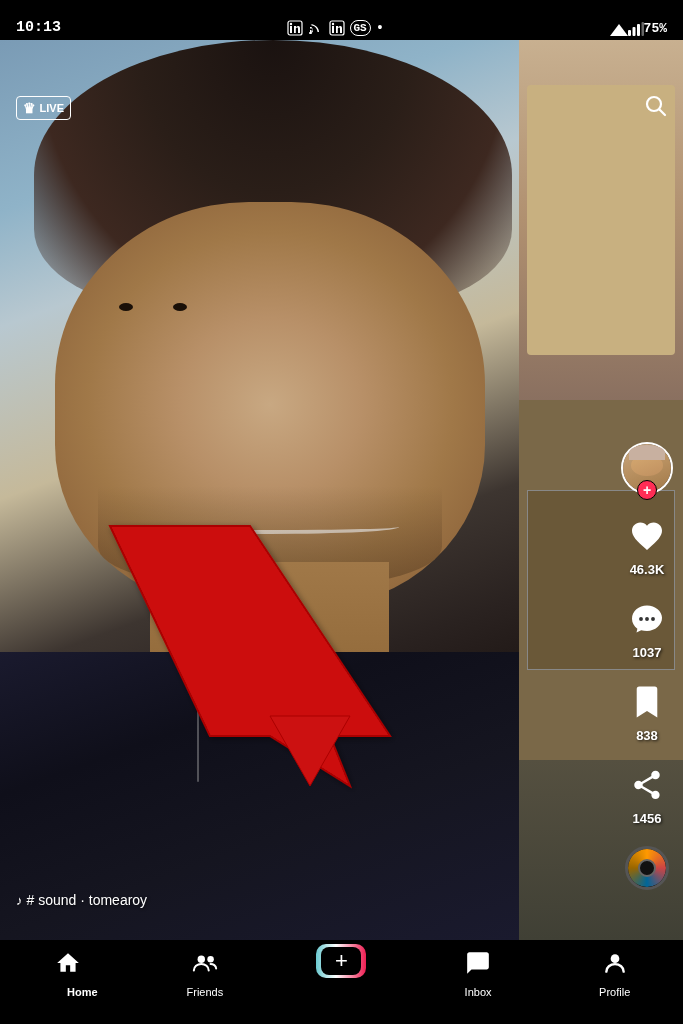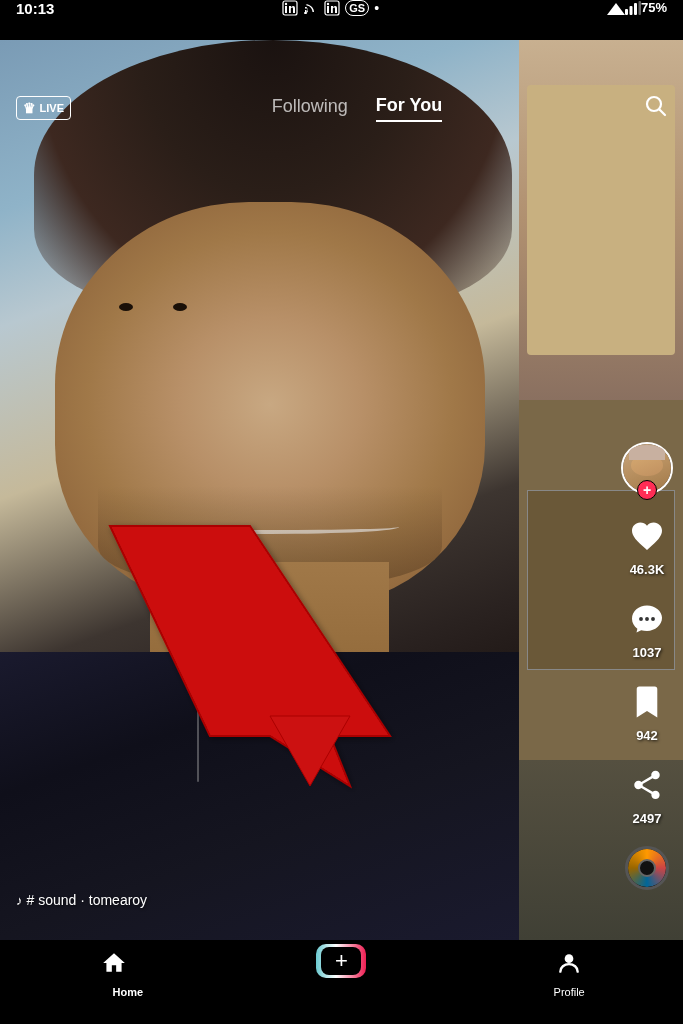--- a/index.html
+++ b/index.html
@@ -11,25 +11,26 @@
       overflow: hidden;
       position: relative;
     }
 
     
     .status-bar {
       width: 100%;
       height: 36px;
       background: #000;
       display: flex;
-      align-items: flex-start;
+      align-items: flex-end;
       justify-content: space-between;
       padding: 0 16px;
       position: relative;
       z-index: 100;
+      font-family: Liberation Mono, monospace;
     }
     .status-time {
       color: #fff;
       font-size: 15px;
       font-weight: 600;
     }
     .status-icons {
       display: flex;
       align-items: center;
       gap: 0;
@@ -422,24 +423,20 @@
       <div style="position:absolute;top:40%;left:0;width:100%;height:40%;background:#7a6848;"></div>
       <div style="position:absolute;top:50%;left:5%;width:90%;height:20%;background:#6a5838;border:1px solid #888;"></div>
     </div>
   </div>
 
   <div class="top-nav">
     <div class="live-btn">
       <span class="live-crown">♛</span>
       <span>LIVE</span>
     </div>
-    <div class="nav-tabs">
-      <span class="nav-tab">Following</span>
-      <span class="nav-tab active">For You</span>
-    </div>
     <span class="search-icon-btn">
       <svg width="24" height="24" viewBox="0 0 24 24" fill="none" stroke="white" stroke-width="2.2" stroke-linecap="round">
         <circle cx="11" cy="11" r="7"></circle>
         <line x1="16.5" y1="16.5" x2="22" y2="22"></line>
       </svg>
     </span>
   </div>
 
   <div class="red-arrow-overlay">
     <svg width="380" height="280" viewBox="0 0 380 280">
@@ -496,30 +493,30 @@
       </div>
       <span class="action-count">1037</span>
     </div>
 
     <div class="action-item">
       <div class="action-icon">
         <svg width="32" height="36" viewBox="0 0 24 28" fill="white">
           <path d="M6 2h12a2 2 0 012 2v22l-8-5-8 5V4a2 2 0 012-2z"></path>
         </svg>
       </div>
-      <span class="action-count">942</span>
+      <span class="action-count">838</span>
     </div>
 
     <div class="action-item">
       <div class="action-icon">
         <svg width="34" height="34" viewBox="0 0 24 24" fill="white">
           <path d="M18 16.08c-.76 0-1.44.3-1.96.77L8.91 12.7c.05-.23.09-.46.09-.7s-.04-.47-.09-.7l7.05-4.11c.54.5 1.25.81 2.04.81 1.66 0 3-1.34 3-3s-1.34-3-3-3-3 1.34-3 3c0 .24.04.47.09.7L8.04 9.81C7.5 9.31 6.79 9 6 9c-1.66 0-3 1.34-3 3s1.34 3 3 3c.79 0 1.5-.31 2.04-.81l7.12 4.16c-.05.21-.08.43-.08.65 0 1.61 1.31 2.92 2.92 2.92s2.92-1.31 2.92-2.92-1.31-2.92-2.92-2.92z"></path>
         </svg>
       </div>
-      <span class="action-count">2497</span>
+      <span class="action-count">1456</span>
     </div>
 
     <div class="action-item">
       <div class="music-disc">
         <div style="width:100%;height:100%;border-radius:50%;background:conic-gradient(#f90 0deg,#c44 90deg,#069 180deg,#960 270deg,#f90 360deg);display:flex;align-items:center;justify-content:center;">
           <div style="width:18px;height:18px;border-radius:50%;background:#111;border:2px solid #666;"></div>
         </div>
       </div>
     </div>
   </div>
@@ -529,27 +526,46 @@
 
   <div class="nav-item">
     <div class="nav-icon">
       <svg width="26" height="26" viewBox="0 0 24 24" fill="white">
         <path d="M10 20v-6h4v6h5v-8h3L12 3 2 12h3v8z"></path>
       </svg>
     </div>
     <span class="nav-item-label active">Home</span>
   </div>
 
+  <div class="nav-item">
+    <div class="nav-icon">
+      <svg width="28" height="26" viewBox="0 0 28 24" fill="white">
+        <circle cx="10" cy="8" r="4" fill="white"></circle>
+        <circle cx="20" cy="8" r="3.5" fill="white"></circle>
+        <path d="M2 20c0-4 3.6-7 8-7s8 3 8 7" fill="none" stroke="white" stroke-width="2.2" stroke-linecap="round"></path>
+        <path d="M20 13c2.8 0 6 1.8 6 5" fill="none" stroke="white" stroke-width="2.2" stroke-linecap="round"></path>
+      </svg>
+    </div>
+    <span class="nav-item-label">Friends</span>
+  </div>
 
   <div class="nav-item" style="margin-top:-6px;">
     <div class="plus-btn">
       <div class="plus-btn-inner">+</div>
     </div>
   </div>
 
+  <div class="nav-item">
+    <div class="nav-icon">
+      <svg width="26" height="26" viewBox="0 0 24 24" fill="white">
+        <path d="M20 2H4c-1.1 0-2 .9-2 2v18l4-4h14c1.1 0 2-.9 2-2V4c0-1.1-.9-2-2-2z"></path>
+      </svg>
+    </div>
+    <span class="nav-item-label">Inbox</span>
+  </div>
 
   <div class="nav-item">
     <div class="nav-icon">
       <svg width="26" height="26" viewBox="0 0 24 24" fill="white">
         <circle cx="12" cy="8" r="4" fill="white"></circle>
         <path d="M4 20c0-4 3.6-7 8-7s8 3 8 7" fill="none" stroke="white" stroke-width="2.2" stroke-linecap="round"></path>
       </svg>
     </div>
     <span class="nav-item-label">Profile</span>
   </div>

